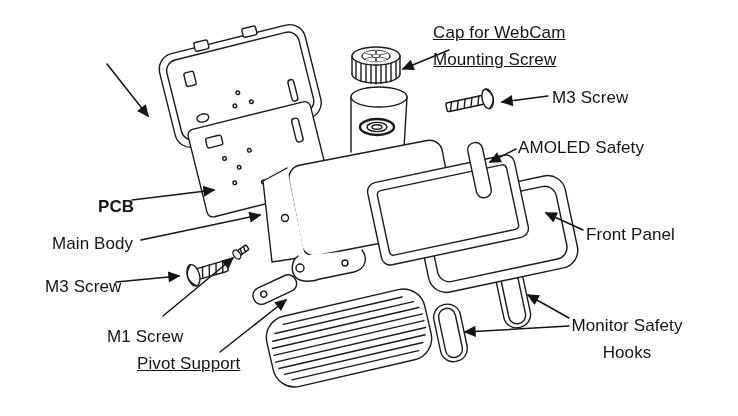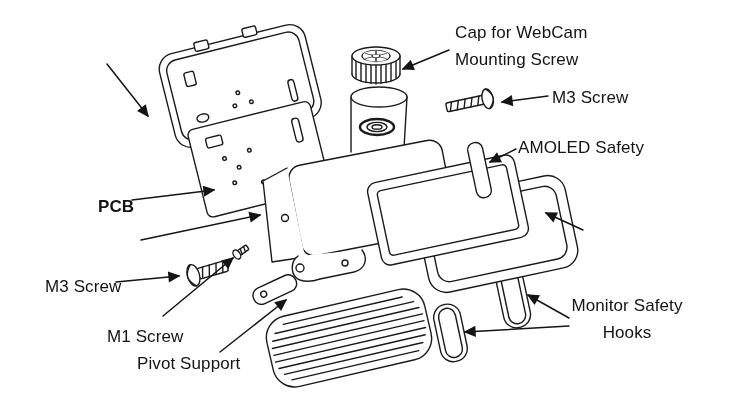--- a/index.html
+++ b/index.html
@@ -153,22 +153,24 @@
         <line x1="116" y1="282" x2="179" y2="276" marker-end="url(#ah)"></line>
         <line x1="163" y1="316" x2="233" y2="258" marker-end="url(#ah)"></line>
         <line x1="220" y1="352" x2="286" y2="300" marker-end="url(#ah)"></line>
         <line x1="583" y1="230" x2="546" y2="213" marker-end="url(#ah)"></line>
         <line x1="569" y1="318" x2="528" y2="295" marker-end="url(#ah)"></line>
         <line x1="569" y1="326" x2="465" y2="332" marker-end="url(#ah)"></line>
       </g>
     </g>
   </svg>
 
-  <div class="label wrap" style="left:455px; top:19px; width:152px;">Cap for WebCam Mounting Screw</div>
+  <div class="label wrap" style="left:433px; top:19px; width:152px;text-decoration:underline;">Cap for WebCam Mounting Screw</div>
   <div class="label" style="left:552px; top:84px;">M3 Screw</div>
   <div class="label" style="left:518px; top:134px;">AMOLED Safety</div>
   <div class="label" style="left:98px;  top:193px;font-weight:bold;">PCB</div>
+  <div class="label" style="left:52px;  top:230px;">Main Body</div>
   <div class="label" style="left:45px;  top:273px;">M3 Screw</div>
   <div class="label" style="left:107px; top:315px;margin-top:8px;">M1 Screw</div>
-  <div class="label" style="left:137px; top:350px;">Pivot Support</div>
-  <div class="label wrap center" style="left:570px; top:292px; width:114px;">Monitor Safety Hooks</div>
+  <div class="label" style="left:137px; top:350px;text-decoration:underline;">Pivot Support</div>
+  <div class="label" style="left:586px; top:221px;">Front Panel</div>
+  <div class="label wrap center" style="left:570px; top:312px; width:114px;">Monitor Safety Hooks</div>
 
 </div>
 
 </body></html>

